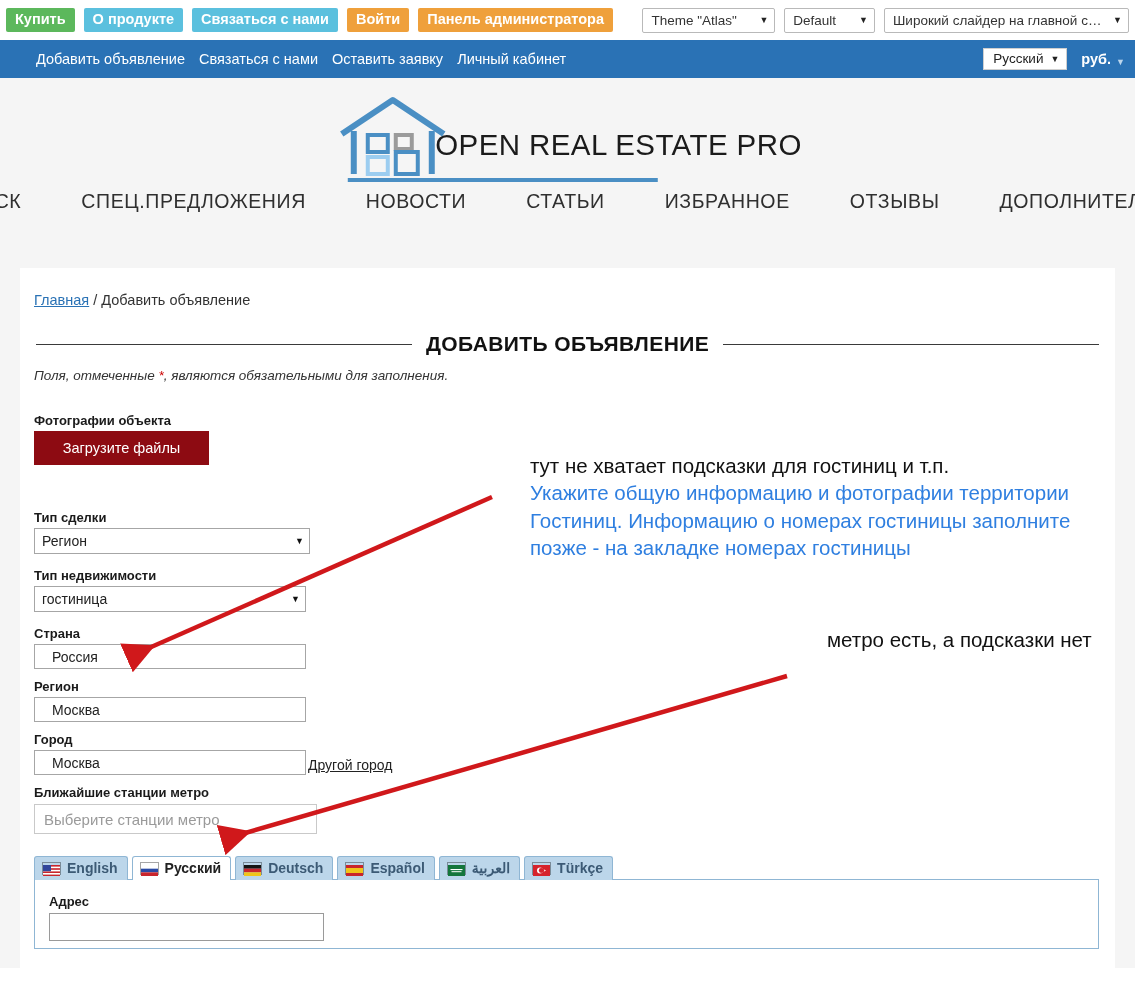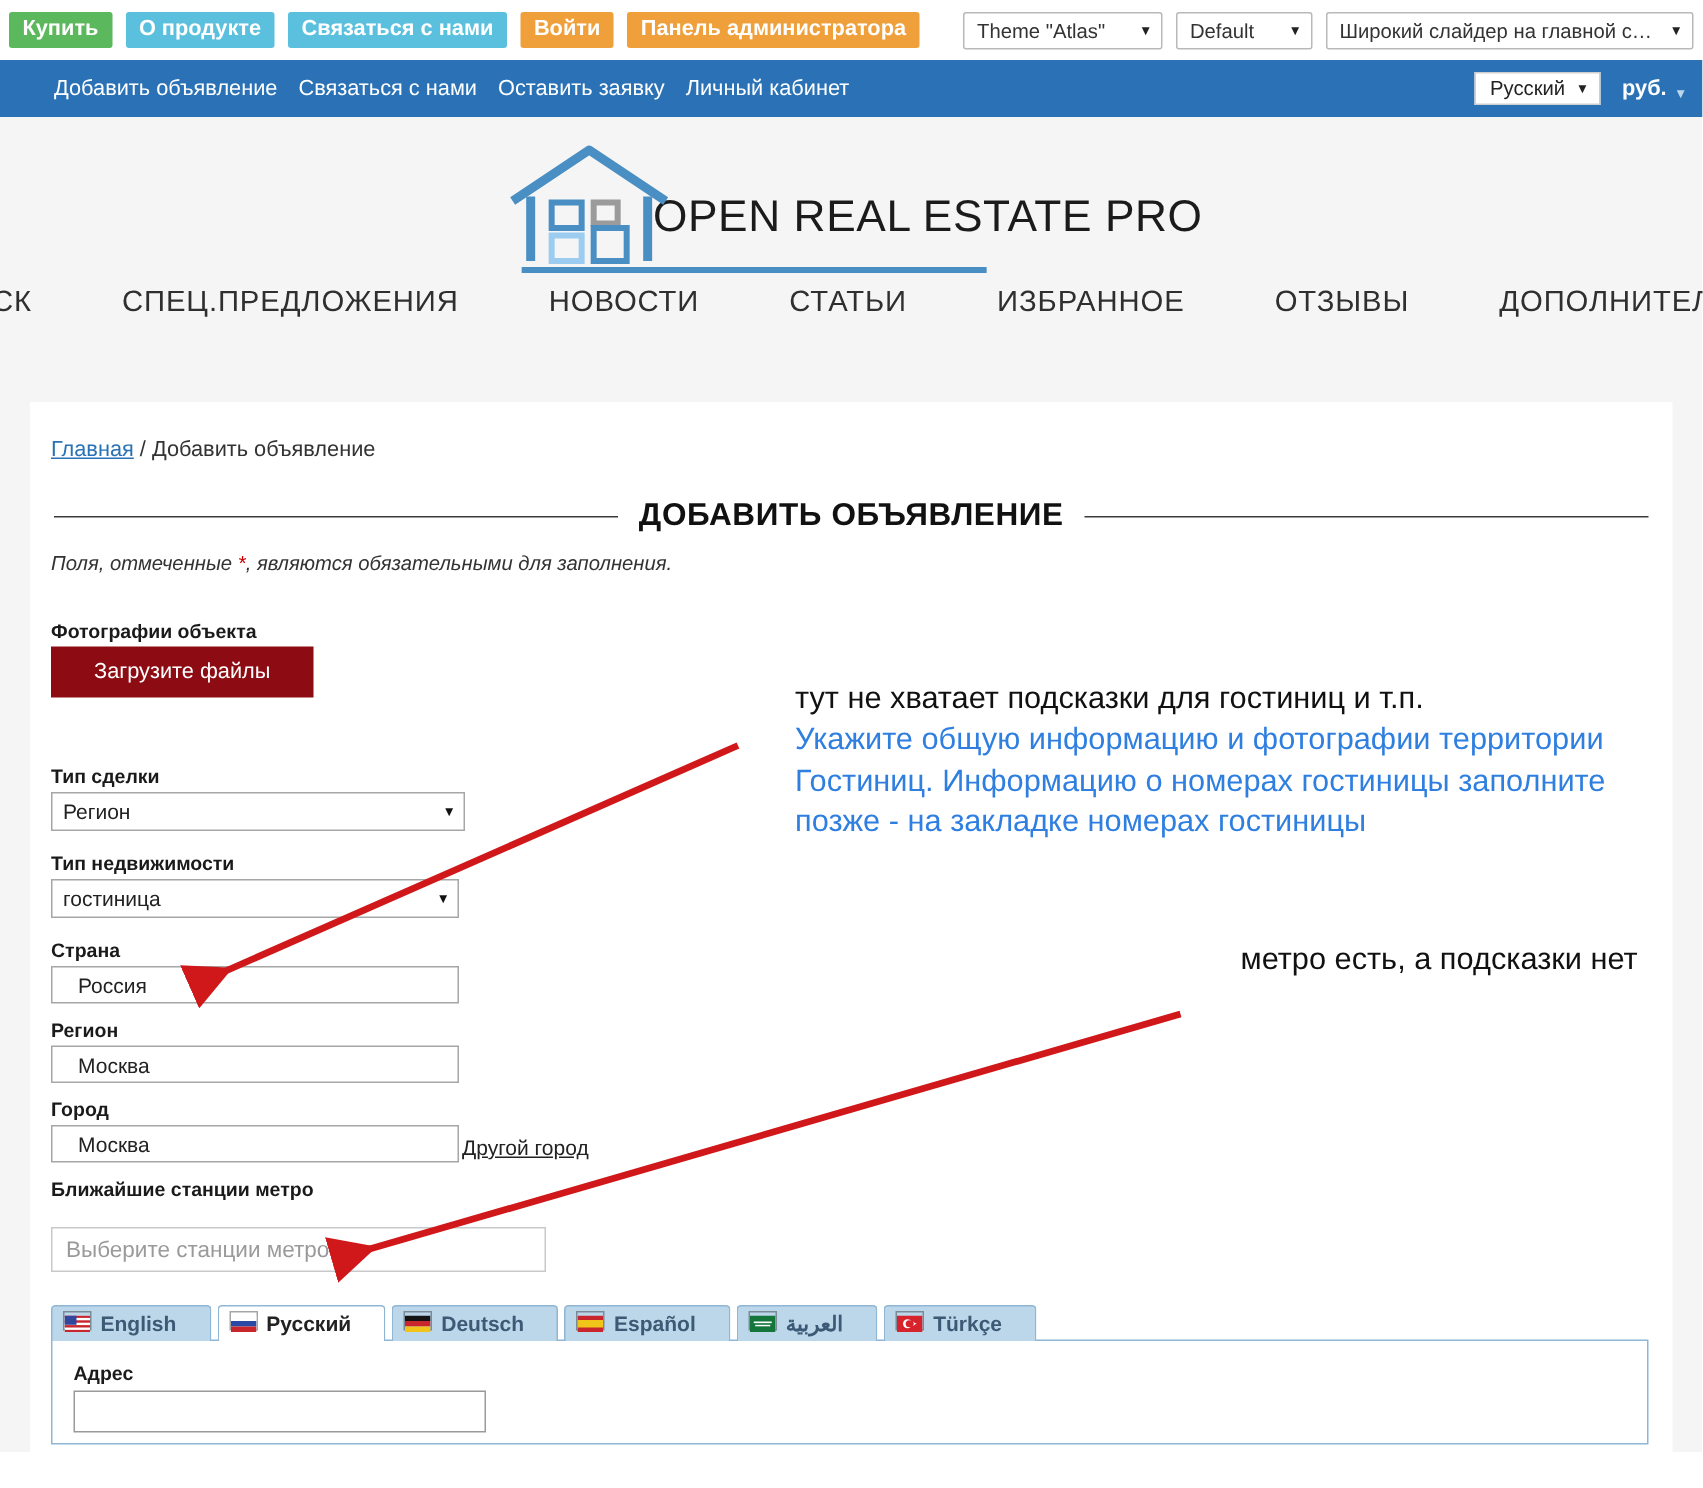--- a/index.html
+++ b/index.html
@@ -118,36 +118,36 @@
     display:flex;align-items:center;
   }
   .sel{
     width:272px;height:26px;border:1px solid #a6a6a6;background:#fff;
     box-sizing:border-box;font-size:14px;color:#222;padding:0 5px 0 7px;
     display:flex;align-items:center;justify-content:space-between;cursor:pointer;
   }
   .sel.wide{width:276px;}
   .sel .arw{font-size:9px;color:#111;}
   .metro-inp{
-    width:330px;height:30px;border:1px solid #c9c9c9;background:#fff;
+    width:283px;height:30px;border:1px solid #c9c9c9;background:#fff;
     box-sizing:border-box;font-size:15px;color:#9a9a9a;padding:0 9px;
-    display:flex;align-items:center;margin-top:18px;
+    display:flex;align-items:center;margin-top:4px;
   }
   .city-row{display:flex;align-items:flex-end;gap:0;}
   .other-city{
     font-size:14px;color:#222;text-decoration:underline;margin-left:2px;margin-bottom:2px;
     cursor:pointer;
   }
 
   
   .tabs-zone{margin-top:22px;margin-left:14px;position:relative;}
   .tabs{display:flex;align-items:flex-end;gap:4px;position:relative;z-index:2;}
   .tab{
     background:#bcd6ea;border:1px solid #8fb6d4;border-bottom:none;
-    padding:3px 22px 4px 7px;display:flex;gap:6px;
+    padding:3px 9px 4px 7px;display:flex;align-items:center;gap:6px;
     font-size:14px;font-weight:700;color:#3c5a75;cursor:pointer;
     border-radius:3px 3px 0 0;
   }
   .tab.active{background:#ffffff;border-color:#8fb6d4;color:#222;}
   .tab .flag{width:19px;height:13px;display:block;border:1px solid rgba(0,0,0,.35);box-sizing:border-box;}
   .tab-panel{
     border:1px solid #8fb6d4;background:#fff;width:1065px;box-sizing:border-box;
     margin-top:-1px;padding:14px 12px 0 14px;min-height:70px;position:relative;
   }
   .addr-inp{

